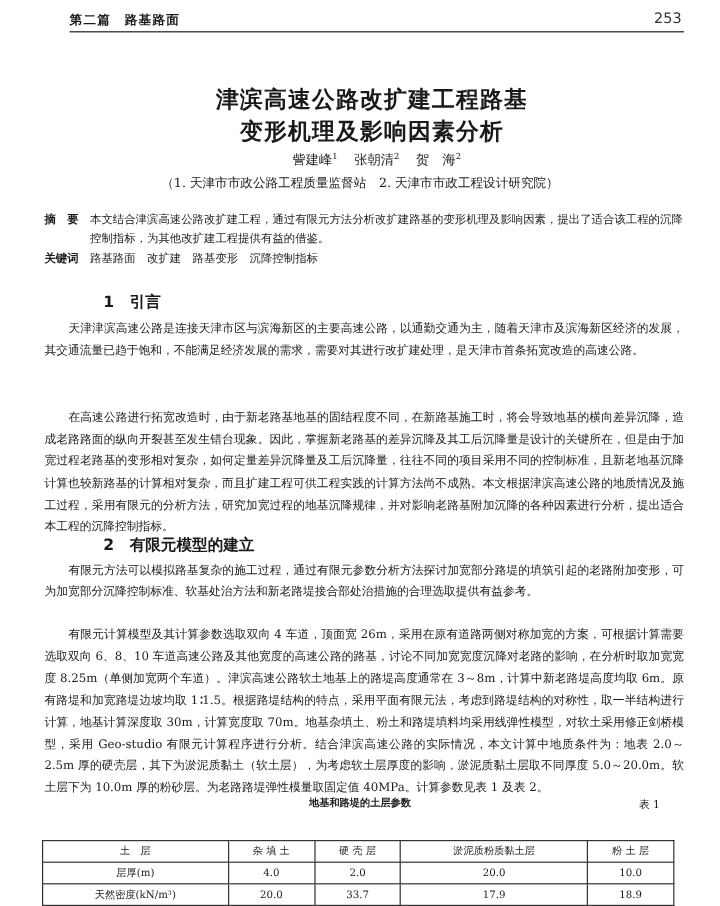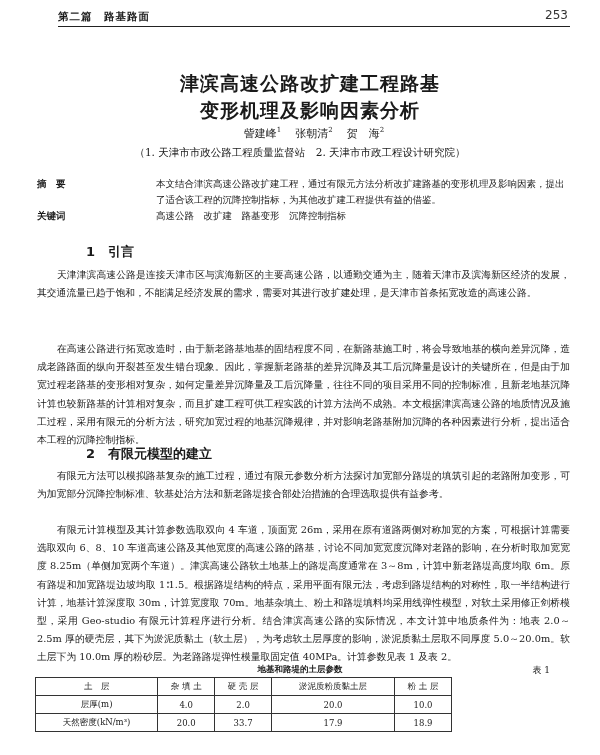--- a/index.html
+++ b/index.html
@@ -5,28 +5,28 @@
   html, body { margin:0; padding:0; background:#fff; }
   body { width:600px; height:755px; position:relative; overflow:hidden; font-family:"DejaVu Serif", serif; color:#1a1a1a; }
   .running-head { position:absolute; left:58px; right:30px; top:8px; height:18px; border-bottom:1.5px solid #222; font-size:10.5px; }
   .running-head .section { position:absolute; left:0; right:0; text-align:left; top:2px; font-weight:bold; letter-spacing:1px; }
   .running-head .page-no { position:absolute; right:2px; top:0; font-size:12px; font-family:"DejaVu Sans", sans-serif; color:#333; }
   .title { position:absolute; left:0; right:0; top:70px; text-align:center; font-size:19px; font-weight:bold; line-height:27px; font-family:"DejaVu Sans", sans-serif; letter-spacing:1px;margin-left:20px; }
   .authors { position:absolute; left:0; right:0; top:126px; text-align:center; font-size:11px;margin-left:28px; }
   .authors sup { font-size:7px; }
   .affil { position:absolute; left:0; right:0; top:146px; text-align:center; font-size:10.5px; }
   .abstract { position:absolute; left:37px; right:30px; top:176px; font-size:9.5px; line-height:16px; }
-  .abstract .row { display:flex;gap:37px; }
+  .abstract .row { display:flex; }
   .abstract .lbl { width:38px; font-weight:bold; font-family:"DejaVu Sans", sans-serif; flex:none; }
-  .abstract .txt { flex:1;margin-left:44px; }
+  .abstract .txt { flex:1; }
   .h1 { position:absolute; left:86px; font-size:13px; font-weight:bold; font-family:"DejaVu Sans", sans-serif; }
   .para { position:absolute; left:37px; right:30px; font-size:9.8px; line-height:18.2px; text-indent:20px; text-align:justify; }
   .tbl-caption { position:absolute; left:0; right:0; top:664px; text-align:center; font-size:8.5px; font-weight:bold; }
   .tbl-no { position:absolute; right:50px; top:664px; font-size:9px;margin-left:36px; }
-  table.params { position:absolute; left:35px; top:677px; width:417px; border-collapse:collapse; font-size:8.5px; border:1.5px solid #222; }
+  table.params { position:absolute; left:35px; top:700px; width:527px; border-collapse:collapse; font-size:8.5px; border:1.5px solid #222; }
   table.params th, table.params td { border:1px solid #333; text-align:center; height:17px; font-weight:normal; padding:0; }
 </style>
 </head>
 <body>
 
 <div class="running-head">
   <span class="section">第二篇　路基路面</span>
   <span class="page-no">253</span>
 </div>
 
@@ -42,21 +42,21 @@
 </div>
 <div class="affil">（1. 天津市市政公路工程质量监督站　2. 天津市市政工程设计研究院）</div>
 
 <div class="abstract">
   <div class="row">
     <span class="lbl">摘　要</span>
     <span class="txt">本文结合津滨高速公路改扩建工程，通过有限元方法分析改扩建路基的变形机理及影响因素，提出了适合该工程的沉降控制指标，为其他改扩建工程提供有益的借鉴。</span>
   </div>
   <div class="row">
     <span class="lbl">关键词</span>
-    <span class="txt">高速公路　改扩建　路基变形　沉降控制指标</span>
+    <span class="txt">路基路面　改扩建　路基变形　沉降控制指标</span>
   </div>
 </div>
 
 <div class="h1" style="top:243px;">1　引言</div>
 <div class="para" style="top:266px;">天津津滨高速公路是连接天津市区与滨海新区的主要高速公路，以通勤交通为主，随着天津市及滨海新区经济的发展，其交通流量已趋于饱和，不能满足经济发展的需求，需要对其进行改扩建处理，是天津市首条拓宽改造的高速公路。</div>
 <div class="para" style="top:340px;">在高速公路进行拓宽改造时，由于新老路基地基的固结程度不同，在新路基施工时，将会导致地基的横向差异沉降，造成老路路面的纵向开裂甚至发生错台现象。因此，掌握新老路基的差异沉降及其工后沉降量是设计的关键所在，但是由于加宽过程老路基的变形相对复杂，如何定量差异沉降量及工后沉降量，往往不同的项目采用不同的控制标准，且新老地基沉降计算也较新路基的计算相对复杂，而且扩建工程可供工程实践的计算方法尚不成熟。本文根据津滨高速公路的地质情况及施工过程，采用有限元的分析方法，研究加宽过程的地基沉降规律，并对影响老路基附加沉降的各种因素进行分析，提出适合本工程的沉降控制指标。</div>
 
 <div class="h1" style="top:445px;">2　有限元模型的建立</div>
 <div class="para" style="top:467px;">有限元方法可以模拟路基复杂的施工过程，通过有限元参数分析方法探讨加宽部分路堤的填筑引起的老路附加变形，可为加宽部分沉降控制标准、软基处治方法和新老路堤接合部处治措施的合理选取提供有益参考。</div>
 <div class="para" style="top:521px;">有限元计算模型及其计算参数选取双向 4 车道，顶面宽 26m，采用在原有道路两侧对称加宽的方案，可根据计算需要选取双向 6、8、10 车道高速公路及其他宽度的高速公路的路基，讨论不同加宽宽度沉降对老路的影响，在分析时取加宽宽度 8.25m（单侧加宽两个车道）。津滨高速公路软土地基上的路堤高度通常在 3～8m，计算中新老路堤高度均取 6m。原有路堤和加宽路堤边坡均取 1∶1.5。根据路堤结构的特点，采用平面有限元法，考虑到路堤结构的对称性，取一半结构进行计算，地基计算深度取 30m，计算宽度取 70m。地基杂填土、粉土和路堤填料均采用线弹性模型，对软土采用修正剑桥模型，采用 Geo-studio 有限元计算程序进行分析。结合津滨高速公路的实际情况，本文计算中地质条件为：地表 2.0～2.5m 厚的硬壳层，其下为淤泥质黏土（软土层），为考虑软土层厚度的影响，淤泥质黏土层取不同厚度 5.0～20.0m。软土层下为 10.0m 厚的粉砂层。为老路路堤弹性模量取固定值 40MPa。计算参数见表 1 及表 2。</div>

